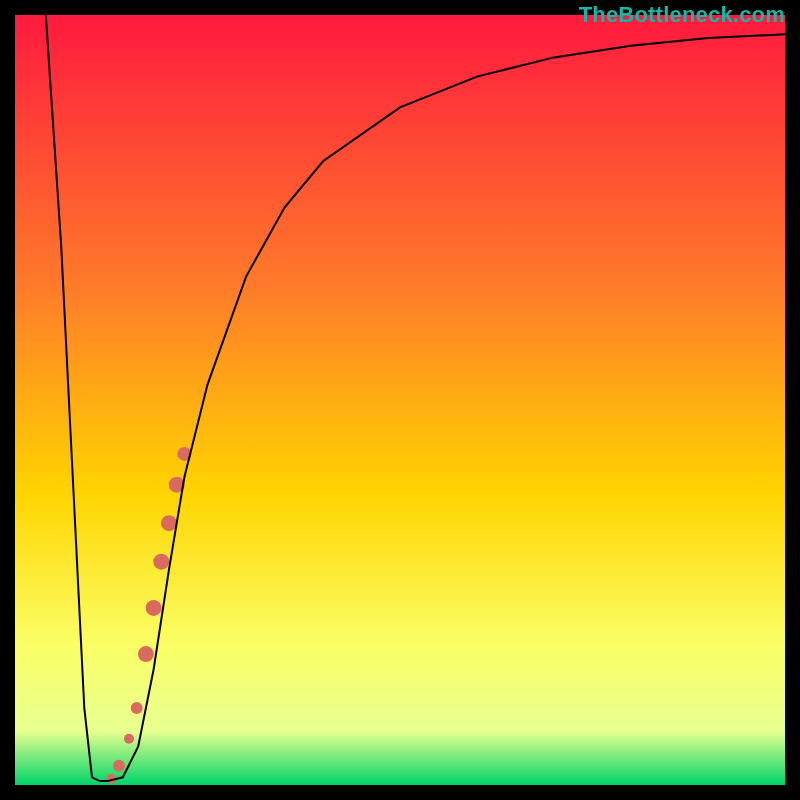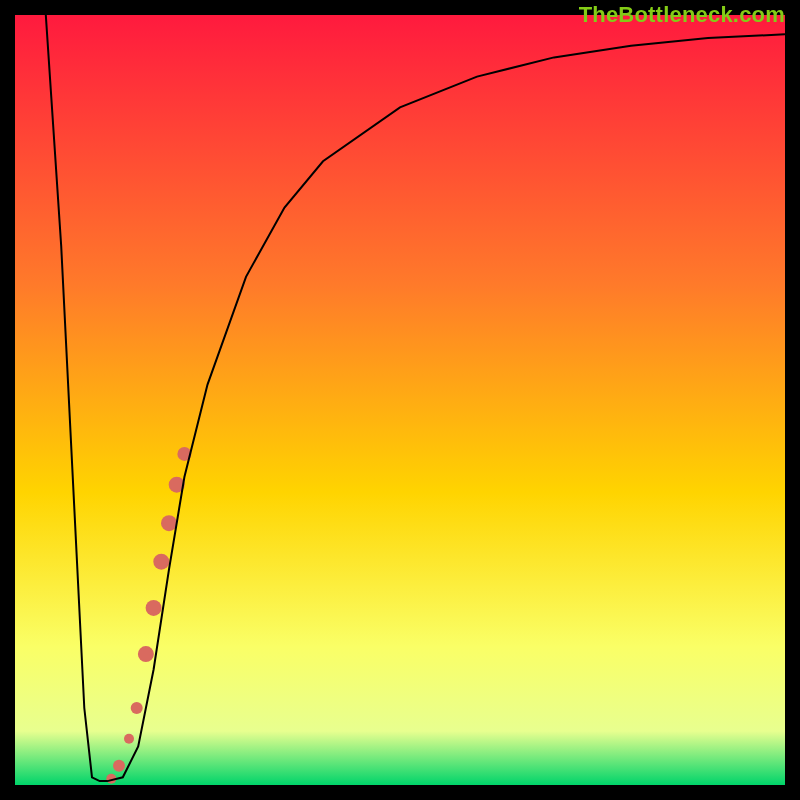--- a/index.html
+++ b/index.html
@@ -27,21 +27,21 @@
     display: block;
     width: 770px;
     height: 770px;
   }
   .watermark {
     position: absolute;
     top: 2px;
     right: 15px;
     font-size: 22px;
     font-weight: 600;
-    color: #84cc16;
+    color: #14b8a6;
     letter-spacing: 0.2px;
     user-select: none;
   }
 </style>
 </head>
 <body>
 
 <div class="outer-frame">
   <div class="plot-area">
     <svg viewBox="0 0 770 770" preserveAspectRatio="none">

